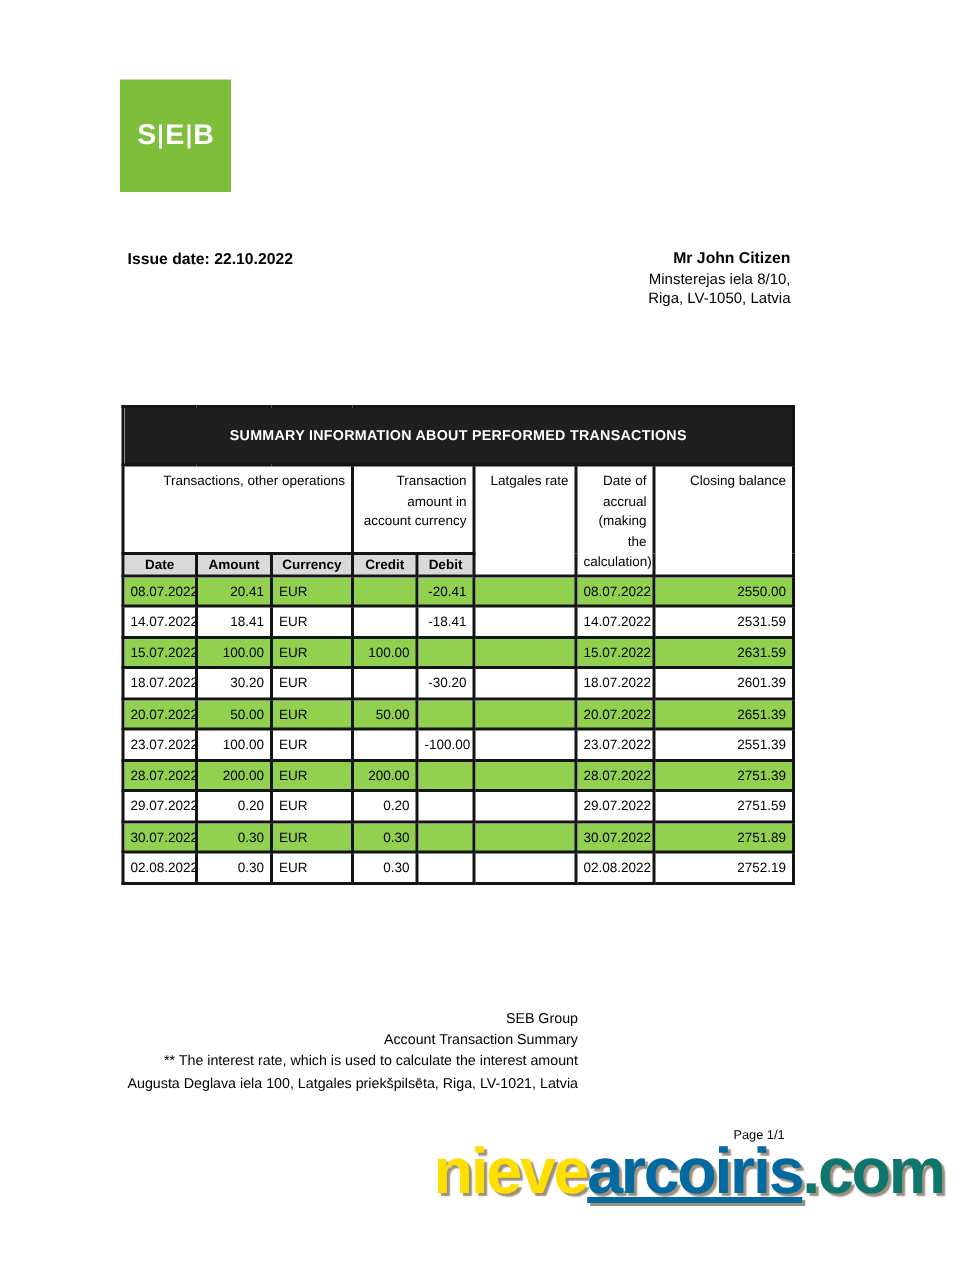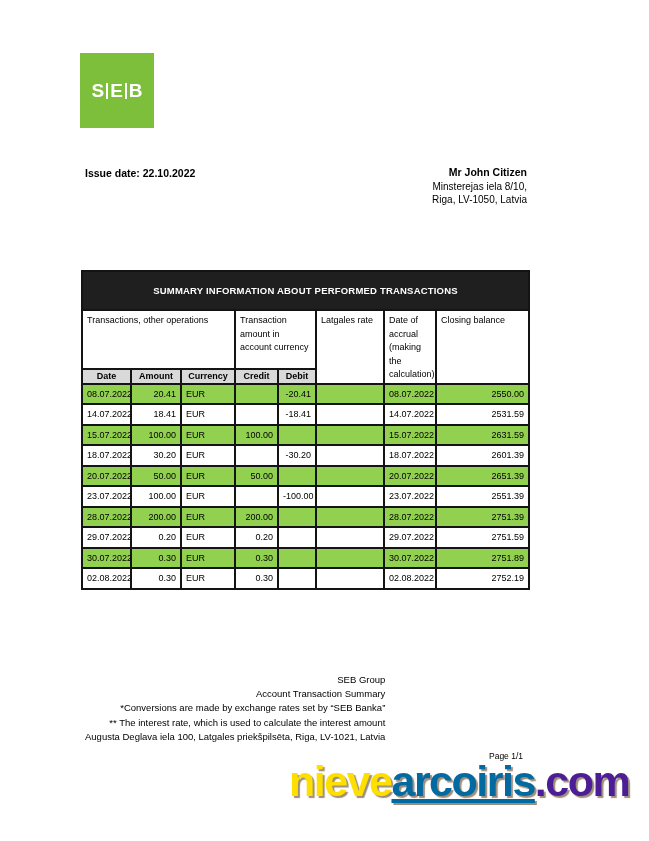--- a/index.html
+++ b/index.html
@@ -33,21 +33,21 @@
   
   .txn-table{
     position:absolute;left:81px;top:270px;width:447px;
     border-collapse:collapse;table-layout:fixed;font-size:9px;
   }
   .txn-table td{border:2px solid var(--border-black);padding:1px 4px;overflow:hidden;}
   .title-row td{
     background:var(--title-bar);color:#fff;font-weight:bold;text-align:center;
     font-size:9.5px;height:22px;letter-spacing:.2px;padding:13px;
   }
-  .group-row td{text-align:left;vertical-align:top;padding-top:3px;height:55px;line-height:13.5px;background:#fff;}
+  .group-row td{text-align:right;vertical-align:top;padding-top:3px;height:55px;line-height:13.5px;background:#fff;}
   .sub-row td{background:var(--header-gray);font-weight:bold;text-align:center;height:13px;padding:1px 2px;margin-top:36px;}
   .txn-table tbody td{height:20.5px;background:#fff;}
   .txn-table tbody tr.hl td{background:var(--row-green);}
   .c-date{text-align:left;}
   .c-amount,.c-credit,.c-debit,.c-balance{text-align:right;}
   .c-currency,.c-accrual{}
 
   
   .footer{position:absolute;left:85px;top:673px;font-size:9.5px;line-height:14.2px;text-align:right;}
   .page-number{position:absolute;left:489px;top:751px;font-size:8.5px;}
@@ -210,24 +210,23 @@
           <td class="c-exch"></td>
           <td class="c-accrual">02.08.2022</td>
           <td class="c-balance">2752.19</td>
         </tr>
       </tbody>
   </table>
 
   <div class="footer">
     <div>SEB Group</div>
     <div>Account Transaction Summary</div>
-    <div>*Conversions are made by exchange rates set by “SEB Banka”</div>
     <div>** The interest rate, which is used to calculate the interest amount</div>
     <div>Augusta Deglava iela 100, Latgales priekšpilsēta, Riga, LV-1021, Latvia</div>
   </div>
 
   <div class="page-number">Page 1/1</div>
 
   <div class="watermark">
-    <span style="color: rgb(255, 223, 0);">nieve</span><span style="color: #0369a1; text-decoration: underline;">arcoiris</span><span style="color: #4c1d95;">.com</span>
+    <span style="color: rgb(255, 223, 0);">nieve</span><span style="color: #0369a1; text-decoration: underline;">arcoiris</span><span style="color: #0f766e;">.com</span>
   </div>
 
 </div>
 
 </body></html>

